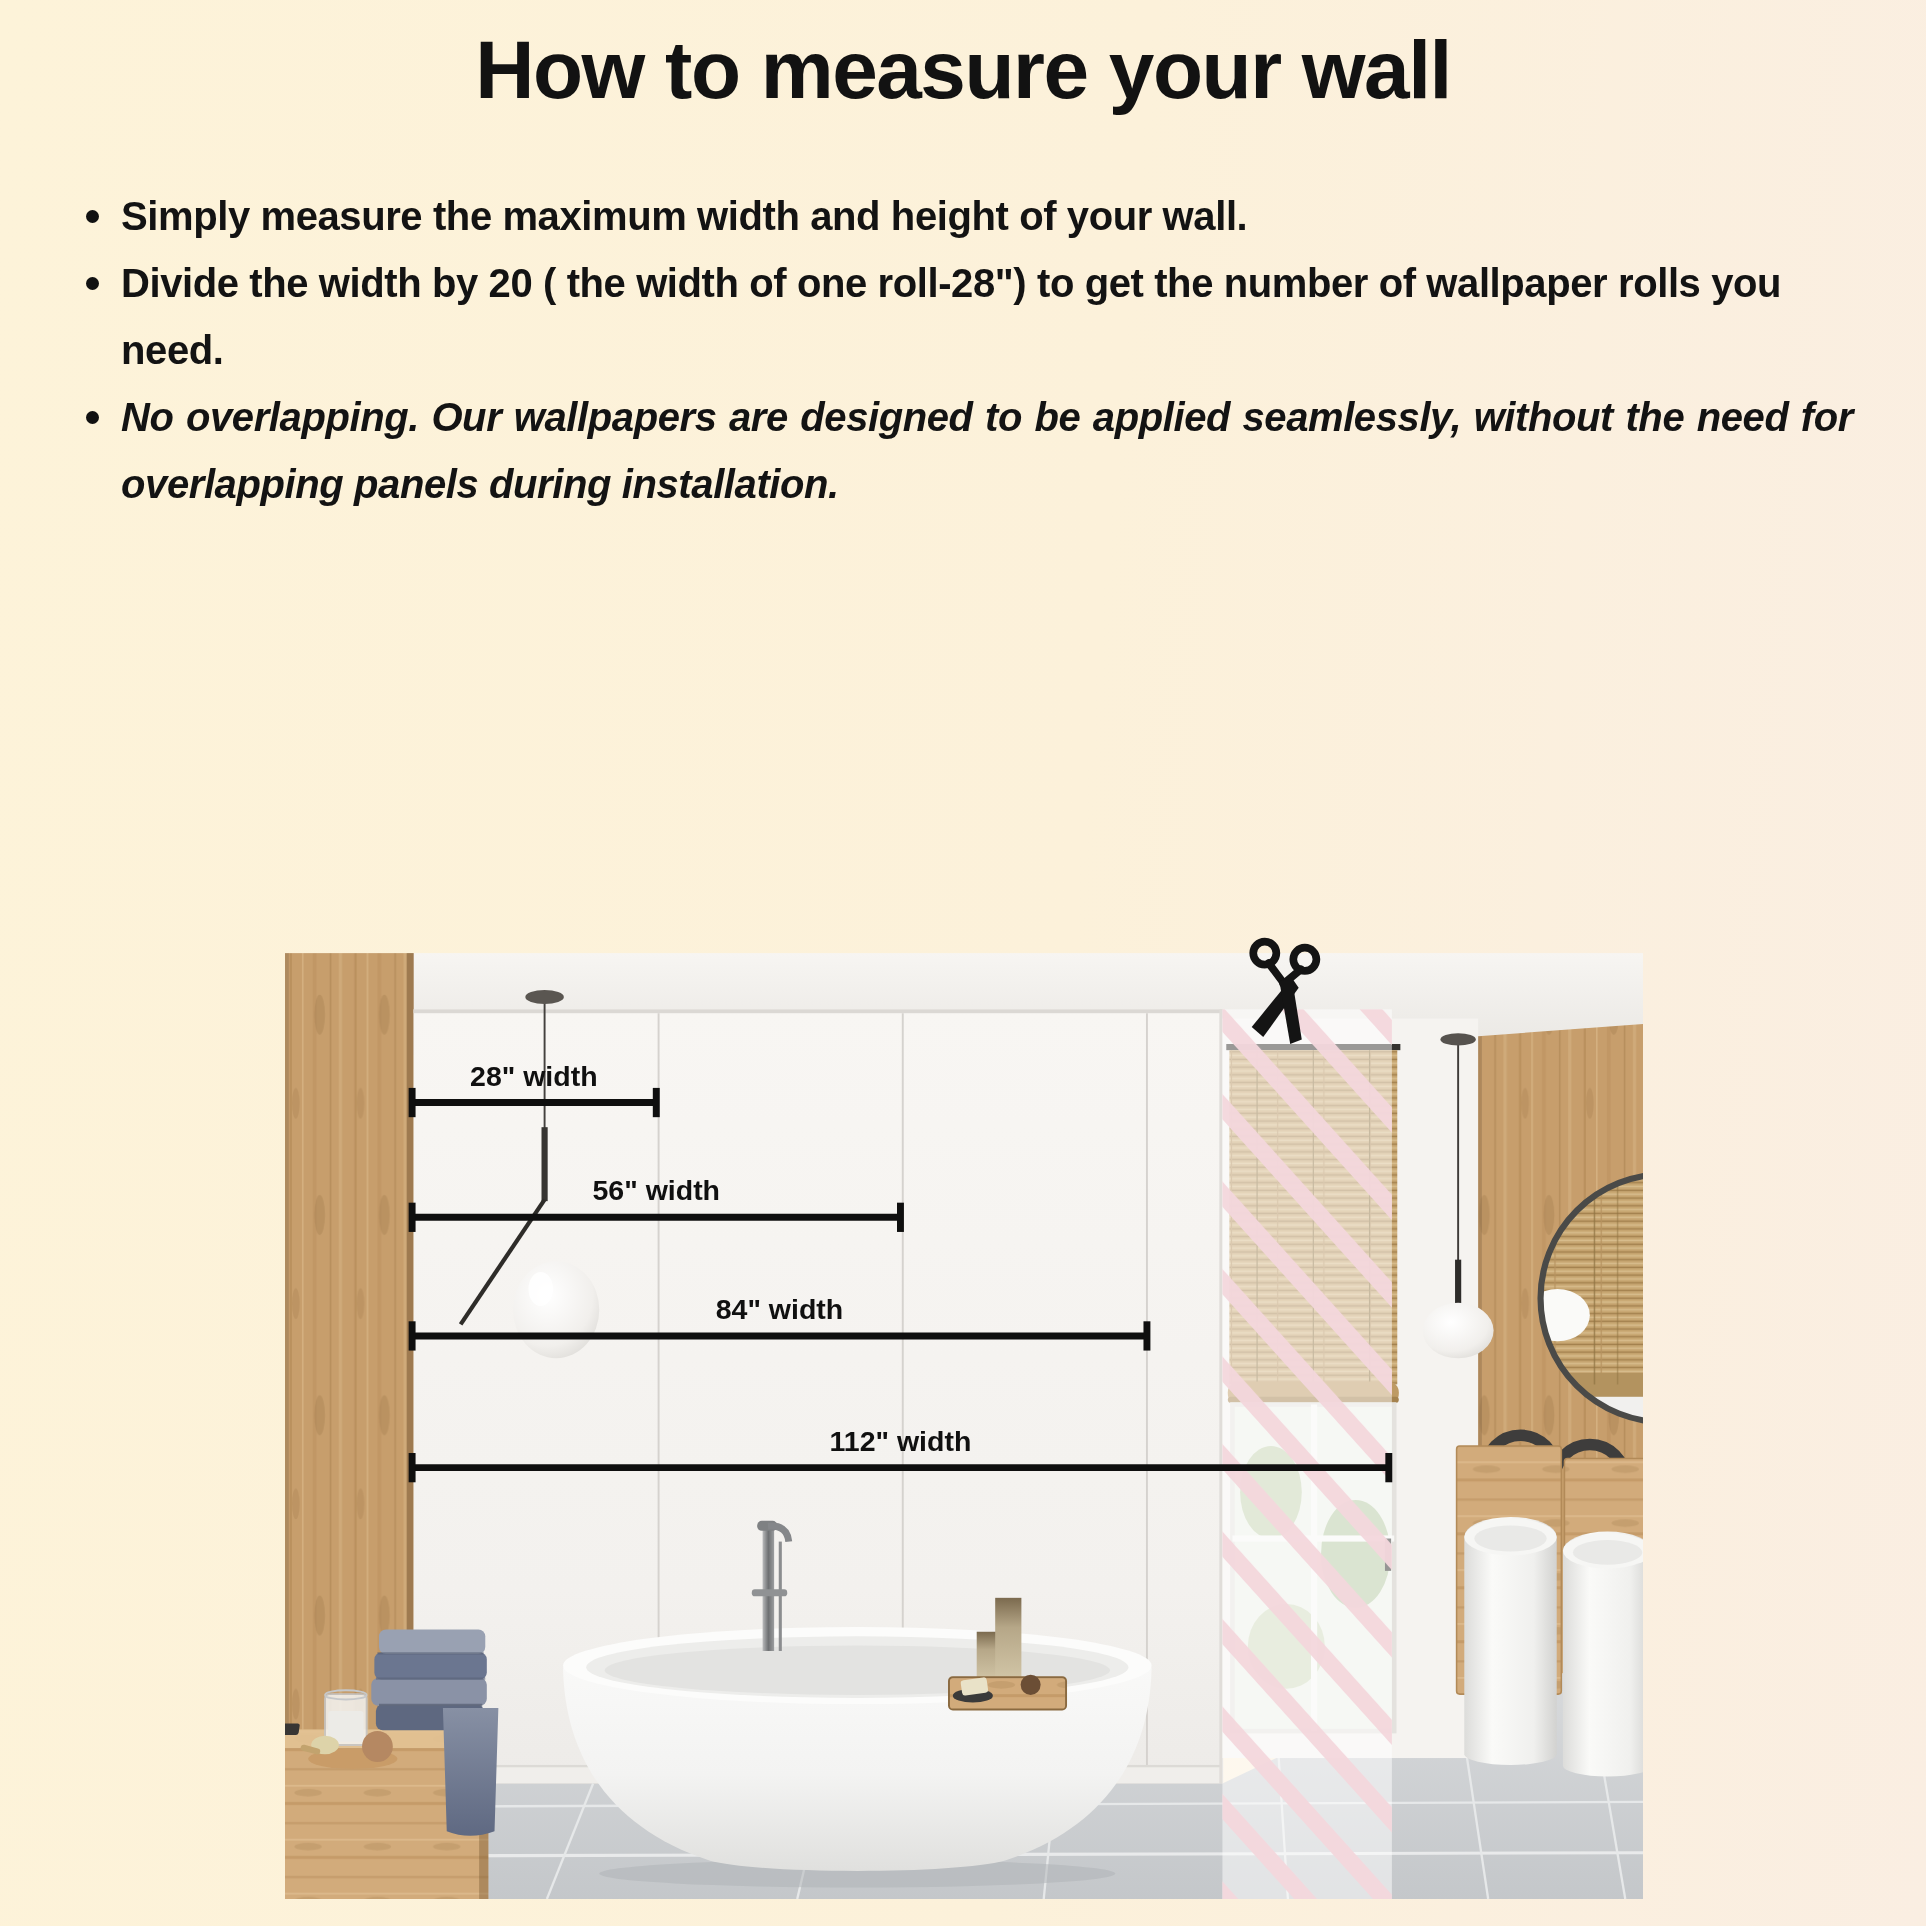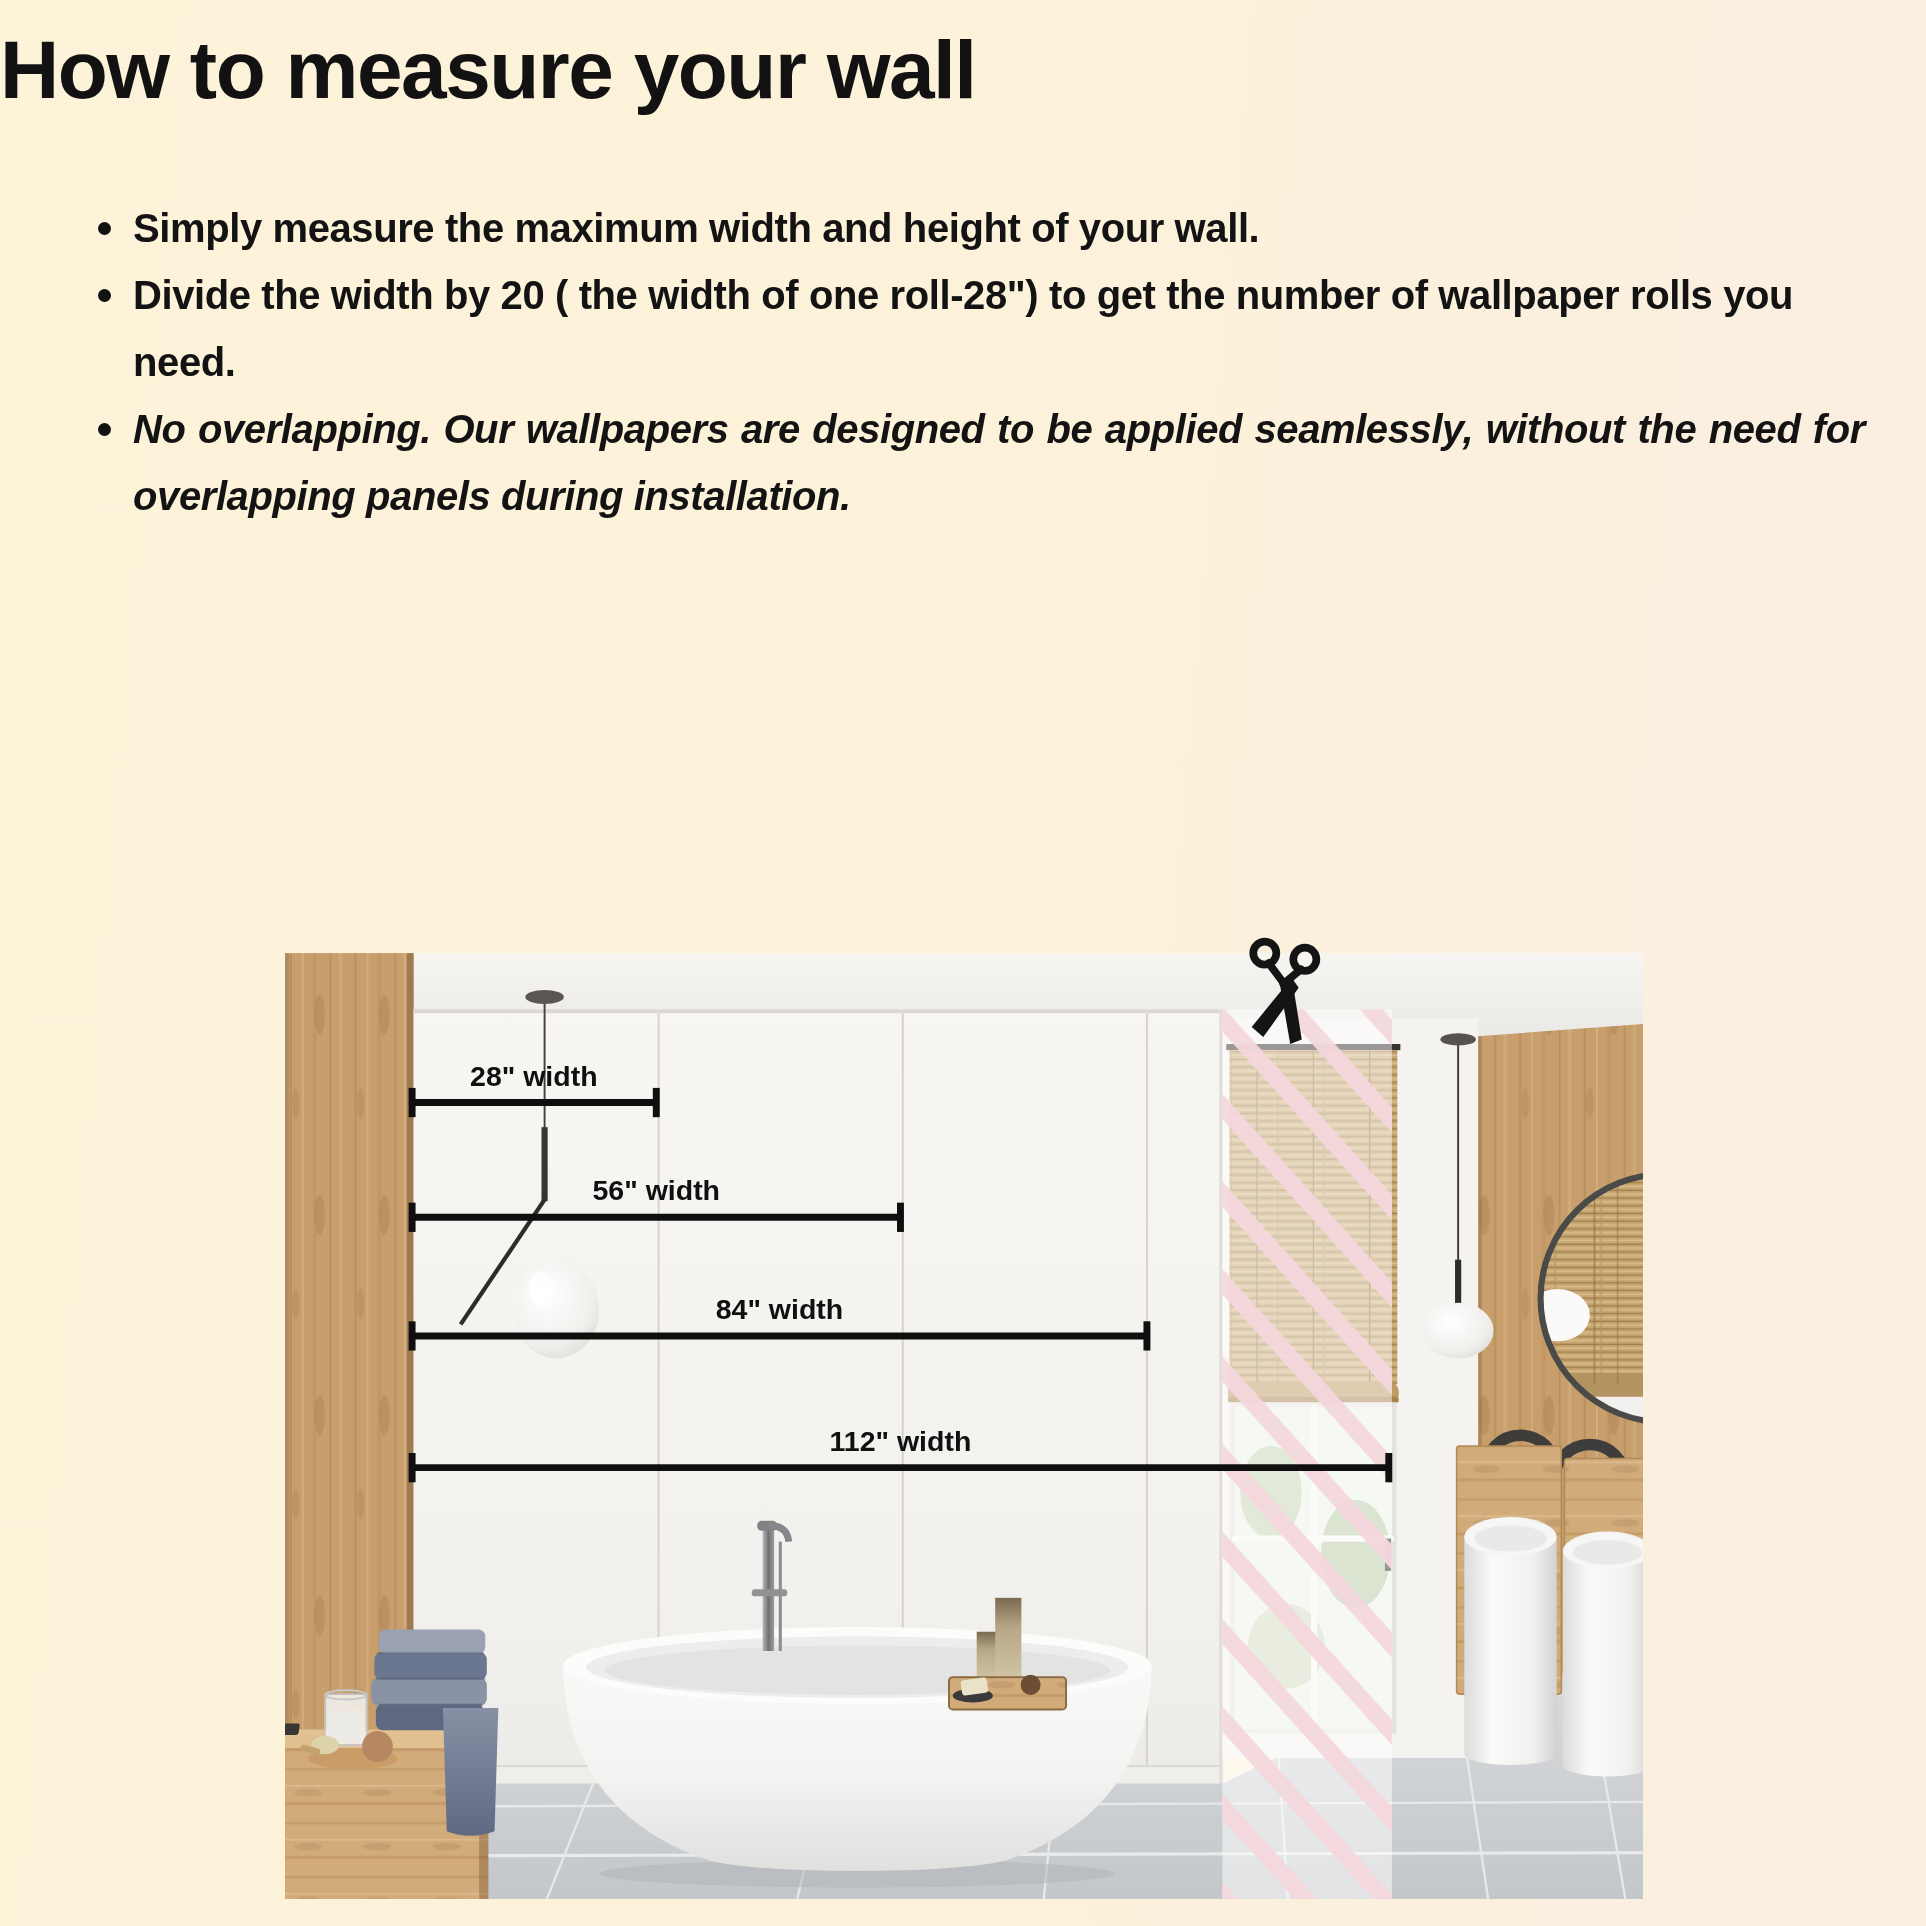--- a/index.html
+++ b/index.html
@@ -1,21 +1,21 @@
 <!DOCTYPE html>
 <html style="font-size:12.3px"><head>
 <meta charset="utf-8">
 <style>
   html,body{margin:0;padding:0;}
   body{font-family:"Liberation Sans",sans-serif;}
   .canvas{position:relative;width:1926px;height:1926px;overflow:hidden;
     background:linear-gradient(95deg,#fdf3d9 0%,#fcf1da 55%,#faeee2 100%);}
-  .page-title{position:absolute;top:23px;left:0;width:1926px;text-align:left;
+  .page-title{position:absolute;top:23px;left:0;width:1926px;text-align:center;
     font-size:82px;font-weight:700;letter-spacing:-1.5px;color:#121212;line-height:1.15;}
-  .bullets{position:absolute;top:179px;left:77px;width:1772px;list-style:none;margin:16px;padding:0;}
+  .bullets{position:absolute;top:179px;left:77px;width:1772px;list-style:none;margin:4px;padding:0;}
   .bullets li{position:relative;padding-left:40px;font-size:40px;font-weight:700;color:#131313;
     line-height:67px;letter-spacing:-0.4px;}
   .bullets li::before{content:"";position:absolute;left:4.6px;top:27px;width:13px;height:13px;
     border-radius:50%;background:#111;}
   .bullets li.justify{text-align:justify;font-style:italic;}
   .note{position:absolute;top:788px;left:104px;width:1765px;font-size:32px;font-weight:700;
     color:#141414;line-height:49px;letter-spacing:-0.2px;}
   .photo{position:absolute;left:285px;top:953px;width:1358px;height:946px;}
   .photo svg{position:absolute;left:0;top:-23px;}
   .m-label{font-family:"Liberation Sans",sans-serif;font-weight:700;font-size:37px;fill:#101010;}

